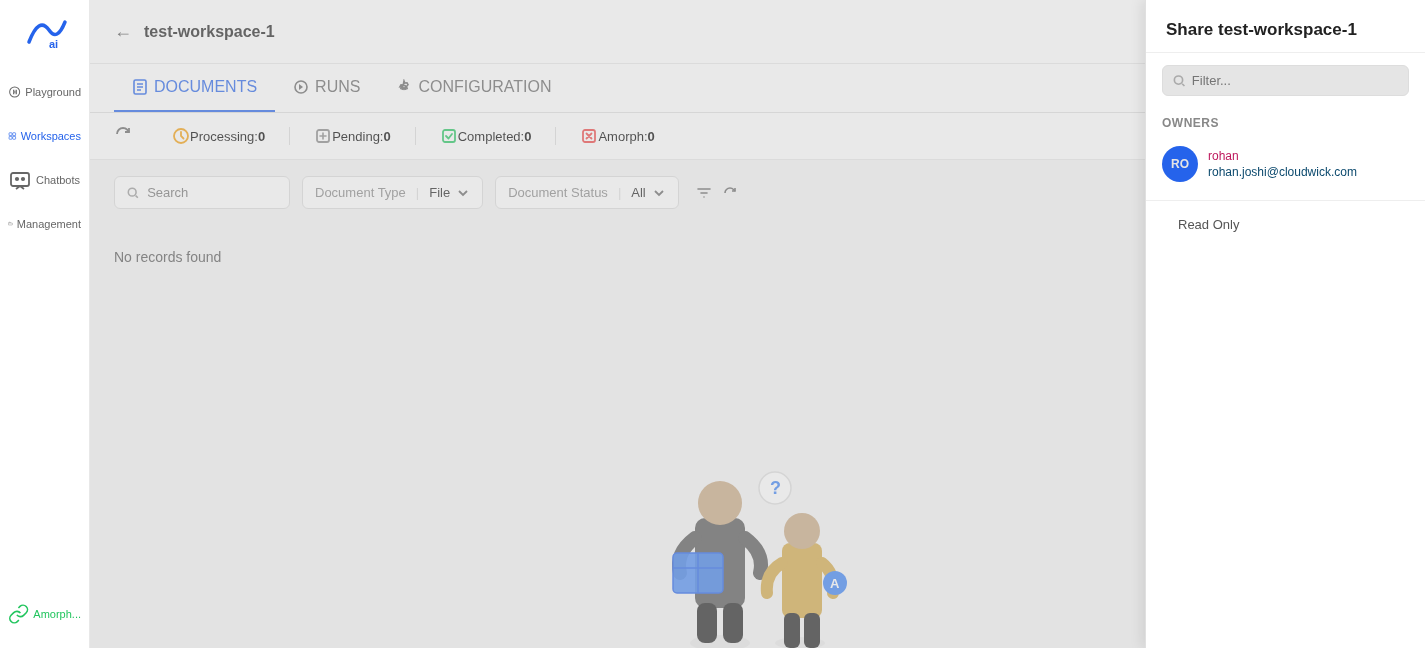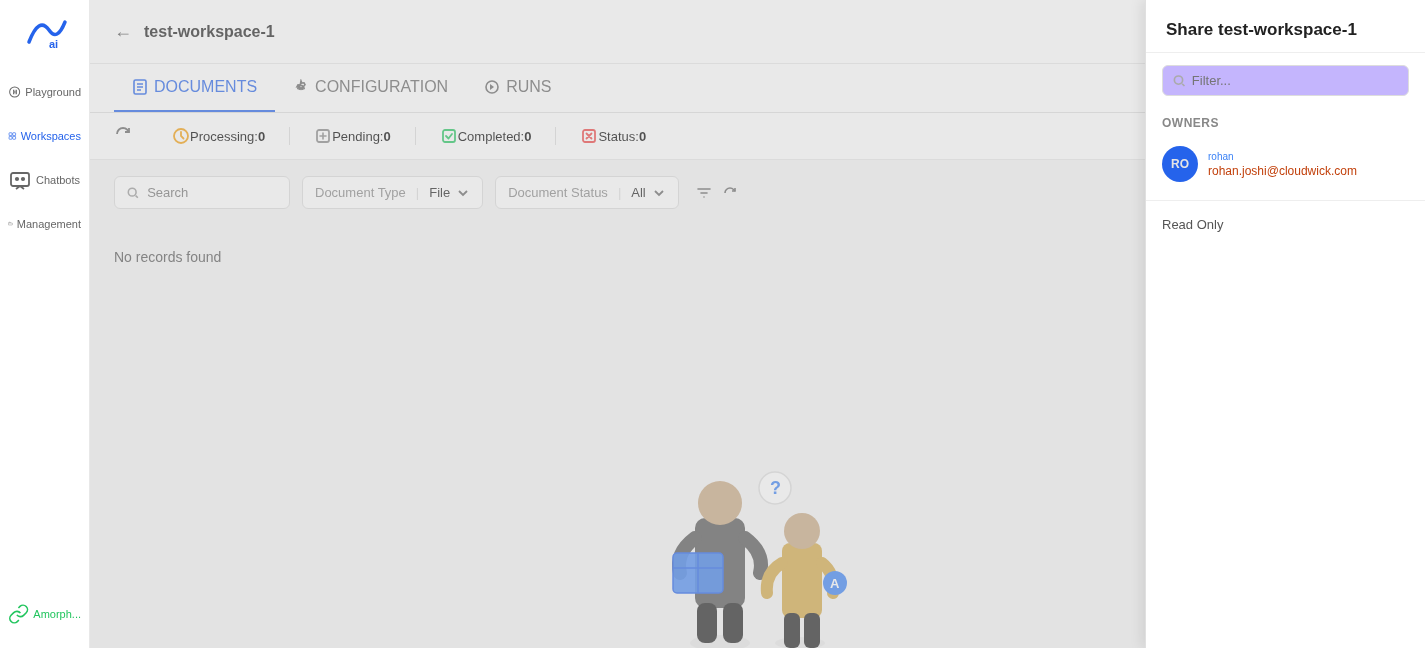--- a/index.html
+++ b/index.html
@@ -189,21 +189,21 @@
     }
     .panel-title {
       font-size: 17px;
       font-weight: 600;
       color: #222;
     }
     .panel-search {
       margin: 12px 16px;
       display: flex;
       align-items: center;
-      background: #c4b5fd;
+      background: #e5e5e5;
       border: 1px solid #ddd;
       border-radius: 6px;
       padding: 7px 10px;
       gap: 6px;
     }
     .panel-search input {
       border: none;
       outline: none;
       font-size: 13px;
       background: transparent;
@@ -231,25 +231,25 @@
       background: #2563eb;
       display: flex;
       align-items: center;
       justify-content: center;
       color: #e5e5e5;
       font-size: 12px;
       font-weight: 600;
       flex-shrink: 0;
     }
     .owner-info { display: flex; flex-direction: column; gap: 2px; }
-    .owner-name { font-size: 10px; font-weight: 500; color: #3b82f6; }
-    .owner-email { font-size: 12px; color: #c2410c; text-align: center; }
+    .owner-name { font-size: 12px; font-weight: 500; color: #be185d; }
+    .owner-email { font-size: 12px; color: #0c4a6e; text-align: center; }
     .divider { height: 1px; background: #eee; margin: 8px 0; }
     .read-only-section {
-      padding: 8px 16px;
+      padding: 8px 32px;
       font-size: 13px;
       color: #555;
       font-weight: 500;
     }
 
     
     .illus-area {
       position: absolute;
       right: 290px;
       bottom: 0;
@@ -325,31 +325,31 @@
   <div class="tabs">
     <div class="tab active">
       <svg viewBox="0 0 16 16" fill="none" stroke="#2563eb" stroke-width="1.6">
         <rect x="2" y="1" width="12" height="14" rx="1.5"></rect>
         <path d="M5 5h6M5 8h6M5 11h4"></path>
       </svg>
       <span>DOCUMENTS</span>
     </div>
     <div class="tab">
       <svg viewBox="0 0 16 16" fill="none" stroke="#666" stroke-width="1.6">
+        <circle cx="8" cy="8" r="6"></circle>
+        <path d="M6 5l4 3-4 3V5z" fill="#666" stroke="none"></path>
+      </svg>
+      <span>RUNS</span>
+    </div>
+    <div class="tab">
+      <svg viewBox="0 0 16 16" fill="none" stroke="#666" stroke-width="1.6">
         <path d="M8 2l.8 2.1 2.2-.3 1 1.9-1.5 1.7.6 2.2-2.1.7-1-1.9-1 1.9-2.1-.7.6-2.2L4 7.7l1-1.9 2.2.3L8 2z"></path>
         <circle cx="8" cy="8" r="1.8"></circle>
       </svg>
       <span>CONFIGURATION</span>
-    </div>
-    <div class="tab">
-      <svg viewBox="0 0 16 16" fill="none" stroke="#666" stroke-width="1.6">
-        <circle cx="8" cy="8" r="6"></circle>
-        <path d="M6 5l4 3-4 3V5z" fill="#666" stroke="none"></path>
-      </svg>
-      <span>RUNS</span>
     </div>
   </div>
 
   <div class="status-bar">
     <span class="refresh-btn">
       <svg width="18" height="18" viewBox="0 0 18 18" fill="none" stroke="#666" stroke-width="1.8">
         <path d="M3 9a6 6 0 016-6 6 6 0 014.24 1.76L15 7"></path>
         <path d="M15 3v4h-4"></path>
       </svg>
     </span>
@@ -379,21 +379,21 @@
       </svg>
       <span>Completed:</span>
       <strong>0</strong>
     </div>
 
     <div class="status-item">
       <svg class="status-icon" viewBox="0 0 18 18" fill="none">
         <rect x="3" y="3" width="12" height="12" rx="2" stroke="#ef4444" stroke-width="1.8"></rect>
         <path d="M6.5 6.5l5 5M11.5 6.5l-5 5" stroke="#ef4444" stroke-width="1.8" stroke-linecap="round"></path>
       </svg>
-      <span>Status:</span>
+      <span>Amorph:</span>
       <strong>0</strong>
     </div>
   </div>
 
   <div class="filters-row">
     <div class="search-box">
       <svg width="14" height="14" viewBox="0 0 14 14" fill="none" stroke="#999" stroke-width="1.8">
         <circle cx="6" cy="6" r="4.5"></circle>
         <path d="M10 10l2.5 2.5"></path>
       </svg>

